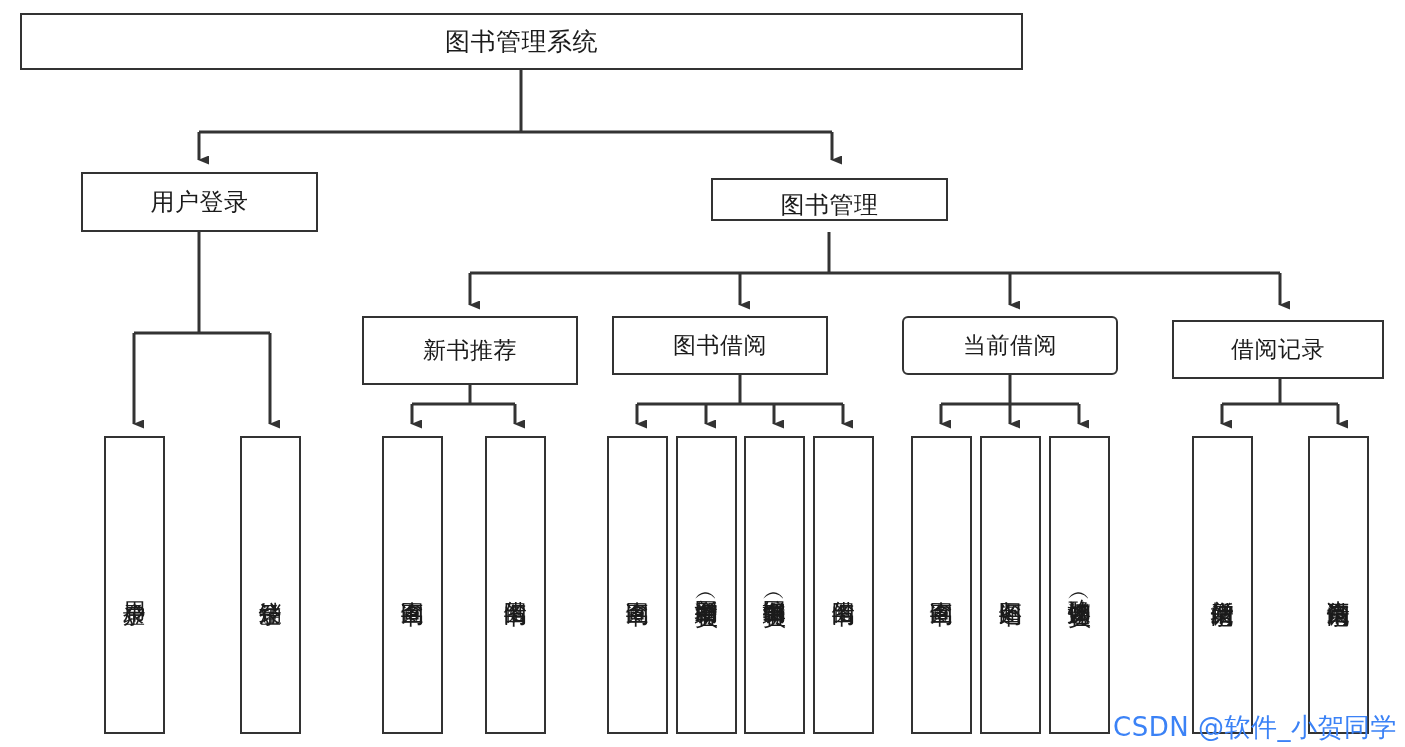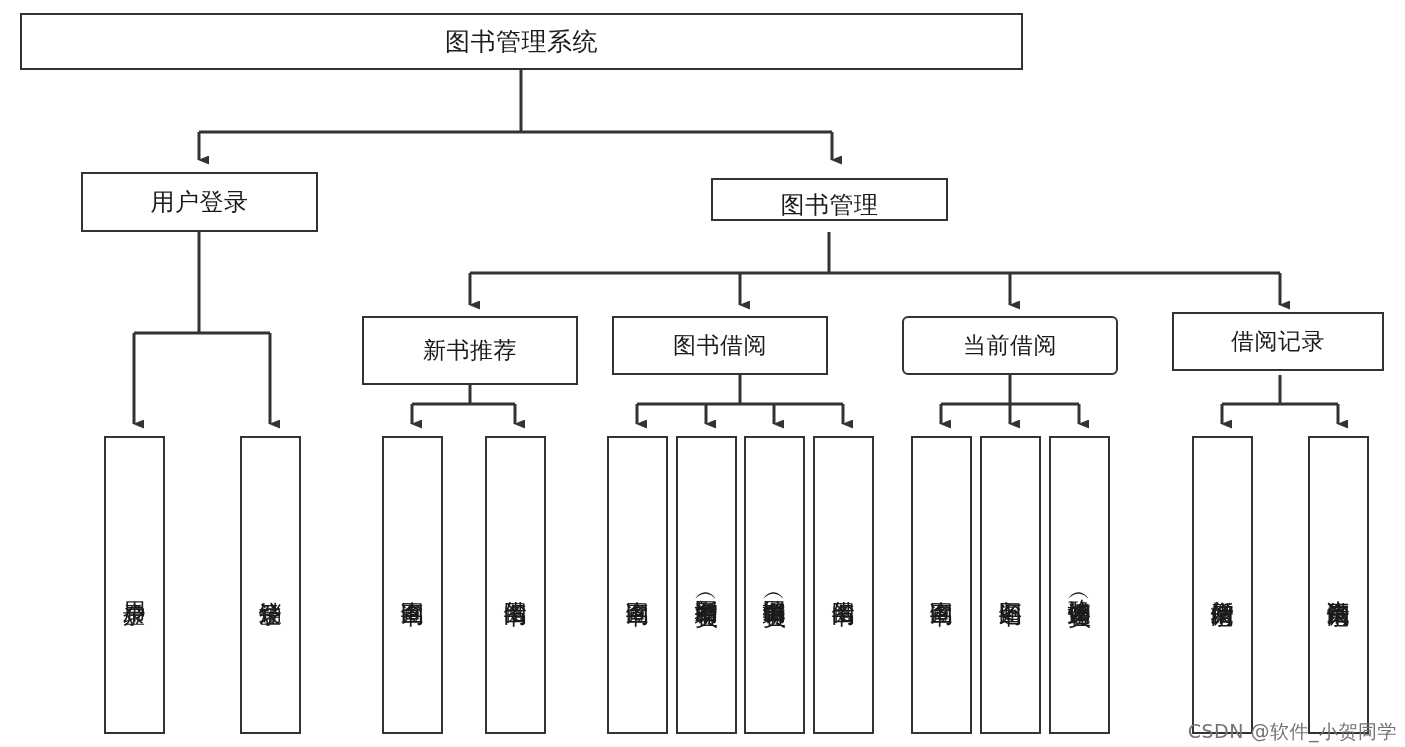--- a/index.html
+++ b/index.html
@@ -54,22 +54,22 @@
     text-orientation: upright;
     font-size: 23px;
     line-height: 1.16;
     letter-spacing: 1px;
     max-height: 286px;
   }
   .watermark {
     position: absolute;
     right: 8px;
     bottom: 2px;
-    font-size: 19px;
-    color: #737373;
+    font-size: 26px;
+    color: #3b82f6;
     white-space: nowrap;
     letter-spacing: 0.5px;
   }
 </style>
 </head>
 <body>
 
 <div id="diagram-root">
 
   <svg class="connectors" viewBox="0 0 1405 747">
@@ -135,21 +135,21 @@
 
   <div class="node node-l3" style="left:362px; top:316px; width:216px; height:69px;">
     <span class="label">新书推荐</span>
   </div>
   <div class="node node-l3" style="left:612px; top:316px; width:216px; height:59px;">
     <span class="label">图书借阅</span>
   </div>
   <div class="node node-l3" style="left:902px; top:316px; width:216px; height:59px;border-radius:6px;">
     <span class="label">当前借阅</span>
   </div>
-  <div class="node node-l3" style="left:1172px; top:312px; width:212px; height:59px;">
+  <div class="node node-l3" style="left:1172px; top:320px; width:212px; height:59px;">
     <span class="label">借阅记录</span>
   </div>
 
   <div class="node node-leaf" style="left:104px; top:436px; width:61px; height:298px;">
     <span class="label">用户登录</span>
   </div>
   <div class="node node-leaf" style="left:240px; top:436px; width:61px; height:298px;">
     <span class="label">注销登录</span>
   </div>
 

